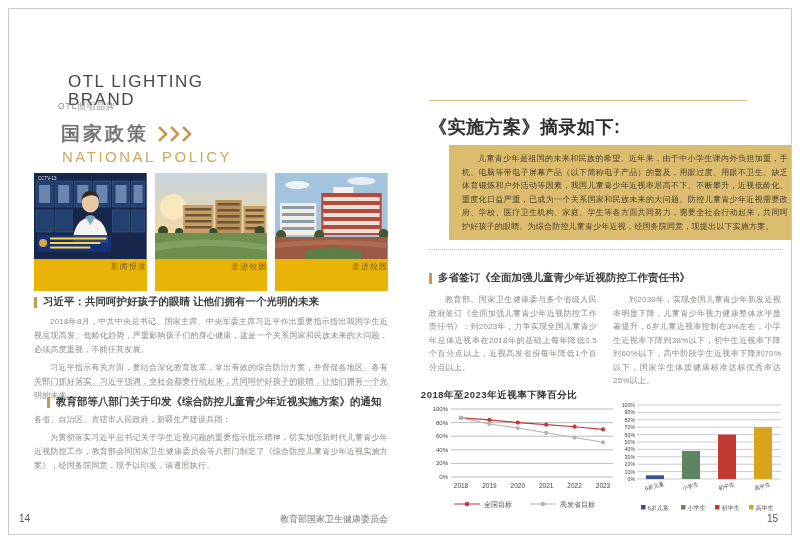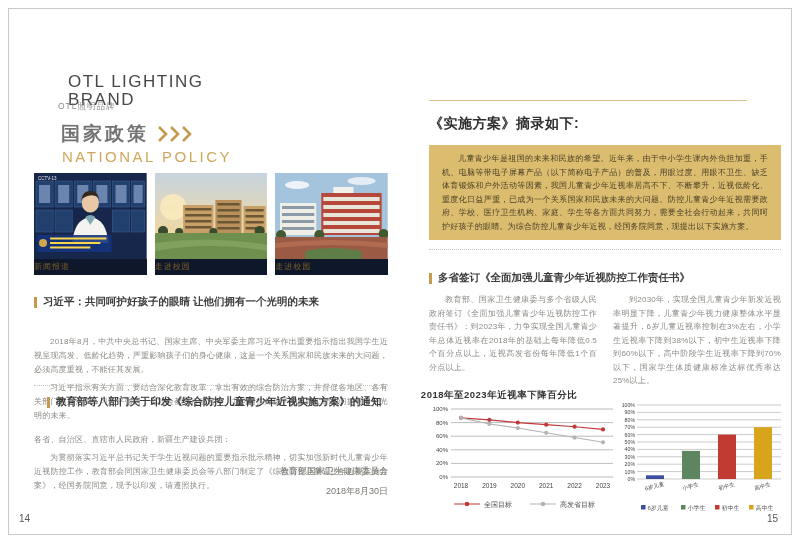--- a/index.html
+++ b/index.html
@@ -10,34 +10,34 @@
   
   .brand-title{left:52px;top:64px;font-size:17px;letter-spacing:1.5px;line-height:18px;color:#474747;font-weight:500;margin-left:7px;}
   .brand-sub{left:49px;top:92px;font-size:8.5px;color:#8a8a8a;letter-spacing:1px;}
   .policy-title{left:52px;top:112px;font-size:19px;font-weight:bold;color:#737373;letter-spacing:3px;display:flex;align-items:center;gap:8px;}
   .policy-en{left:53px;top:139px;font-size:15px;color:#cfa75c;letter-spacing:2.5px;}
 
   
   .gallery{left:25px;top:164px;width:354px;display:flex;gap:8px;}
   .g-item{flex:1;display:flex;flex-direction:column;}
   .g-img{width:100%;height:86px;display:block;}
-  .g-cap{height:16px;line-height:16px;text-align:left;background:#0f172a;color:#7d5f28;font-size:8px;letter-spacing:1px;}
+  .g-cap{height:32px;line-height:16px;text-align:right;background:#eab308;color:#7d5f28;font-size:8px;letter-spacing:1px;}
 
   
   .h-article{font-size:10.5px;font-weight:bold;color:#3b3b3b;display:flex;align-items:center;}
   .hbar{display:inline-block;width:3px;height:11px;background:#c49b4e;margin-right:6px;flex:0 0 auto;}
-  .body-text{font-size:8px;line-height:1.75;color:#8b8b86;text-align:justify;letter-spacing:.2px;margin-top:20px;}
+  .body-text{font-size:8px;line-height:1.75;color:#8b8b86;text-align:justify;letter-spacing:.2px;}
   .body-text p{margin:0 0 4px 0;text-indent:2em;}
   .dotted{border-top:1px dotted #c6c6c6;height:0;}
-  .sig{font-size:9px;color:#757570;text-align:right;}
+  .sig{font-size:9px;color:#757570;text-align:right;margin-top:48px;}
 
   
   .gold-rule{background:#d9c08a;height:1px;}
-  .h-main{font-size:14px;font-weight:bold;color:#2e2e2e;letter-spacing:.5px;}
-  .gold-box{background:#dcbd6f;padding:7px 13px;font-size:8px;line-height:13.5px;color:#4c4128;text-align:justify;text-indent:2em;letter-spacing:.2px;}
+  .h-main{font-size:18px;font-weight:bold;color:#2e2e2e;letter-spacing:.5px;}
+  .gold-box{background:#dcbd6f;padding:7px 13px;font-size:8px;line-height:13.5px;color:#4c4128;text-align:justify;text-indent:2em;letter-spacing:.2px;margin-left:20px;}
   .col-text{font-size:8px;line-height:13.5px;color:#8b8b86;text-align:justify;text-indent:2em;letter-spacing:.2px;}
   .chart-title{font-size:9.5px;font-weight:bold;color:#333;text-align:center;letter-spacing:.5px;}
   .page-num{font-size:10px;color:#555;}
 </style>
 </head>
 <body>
 
 <div class="spread">
 
   <div class="abs brand-title">

